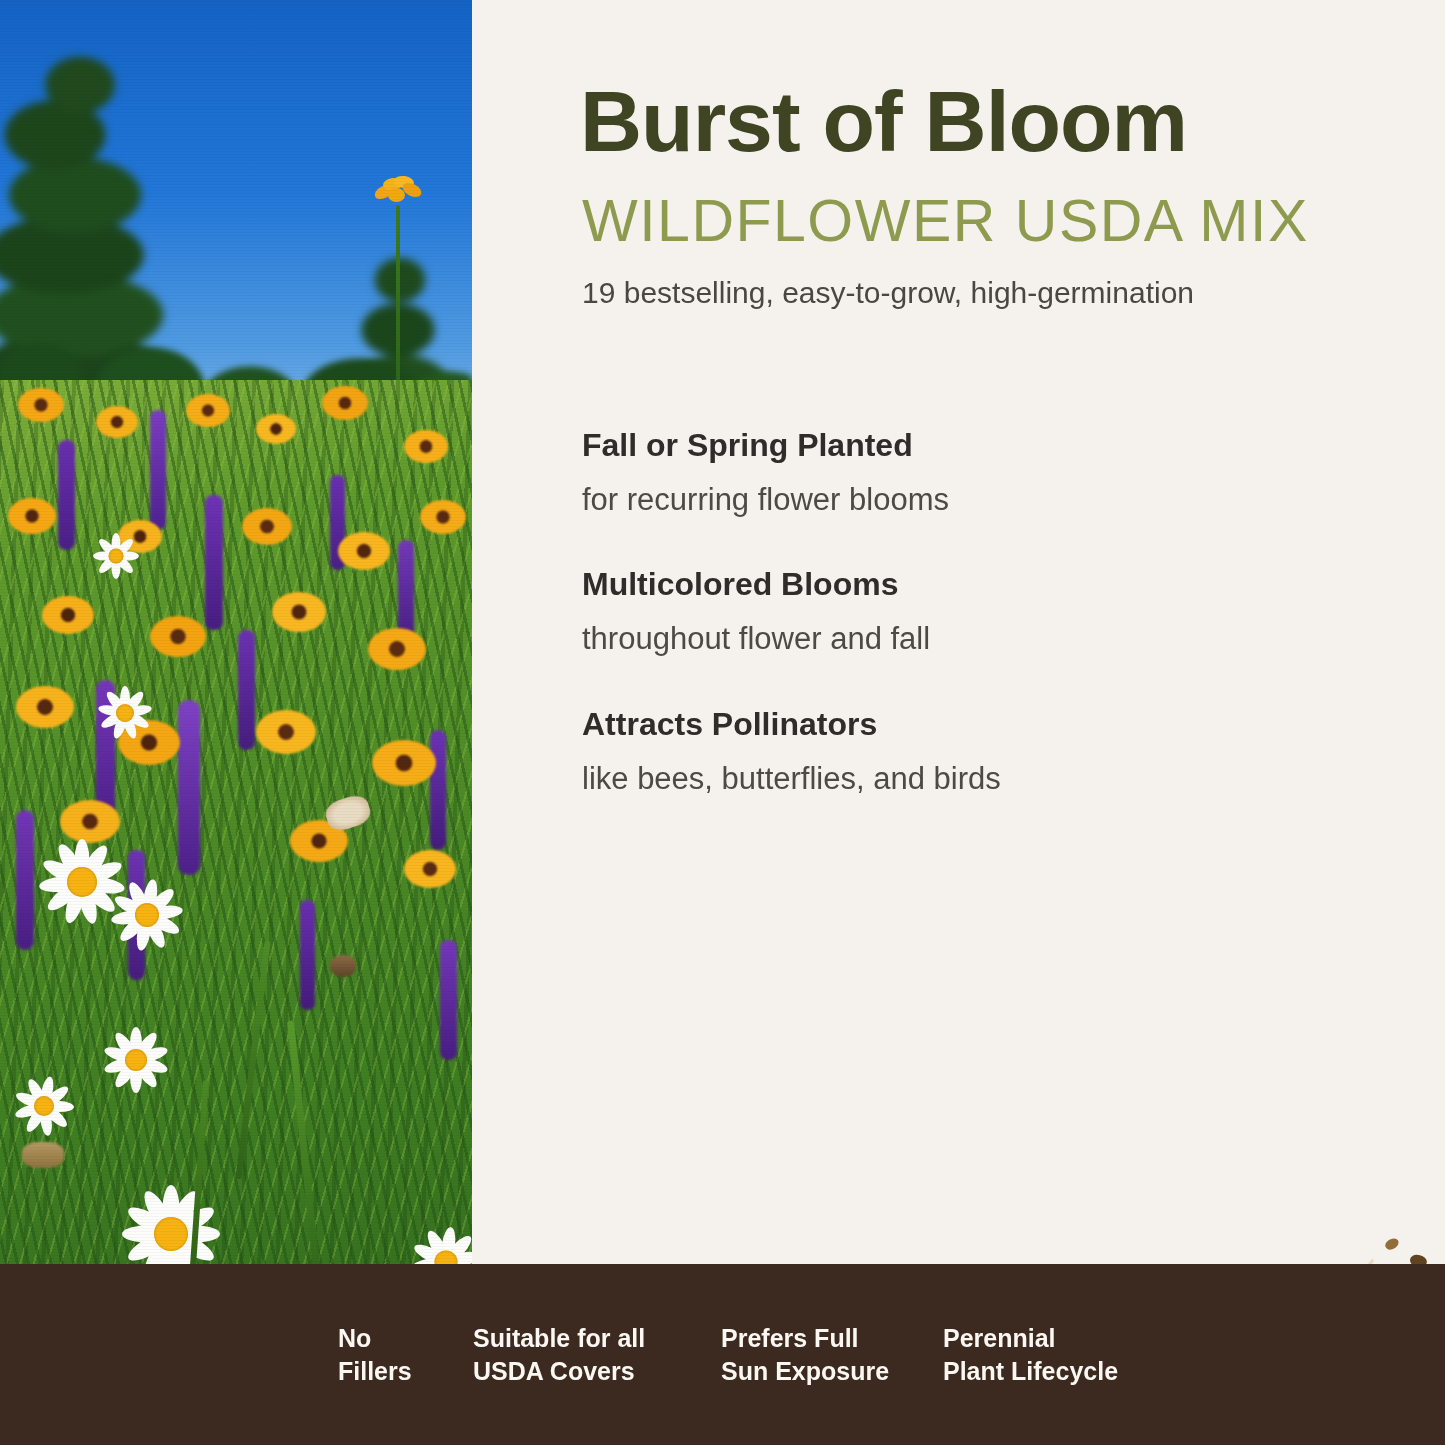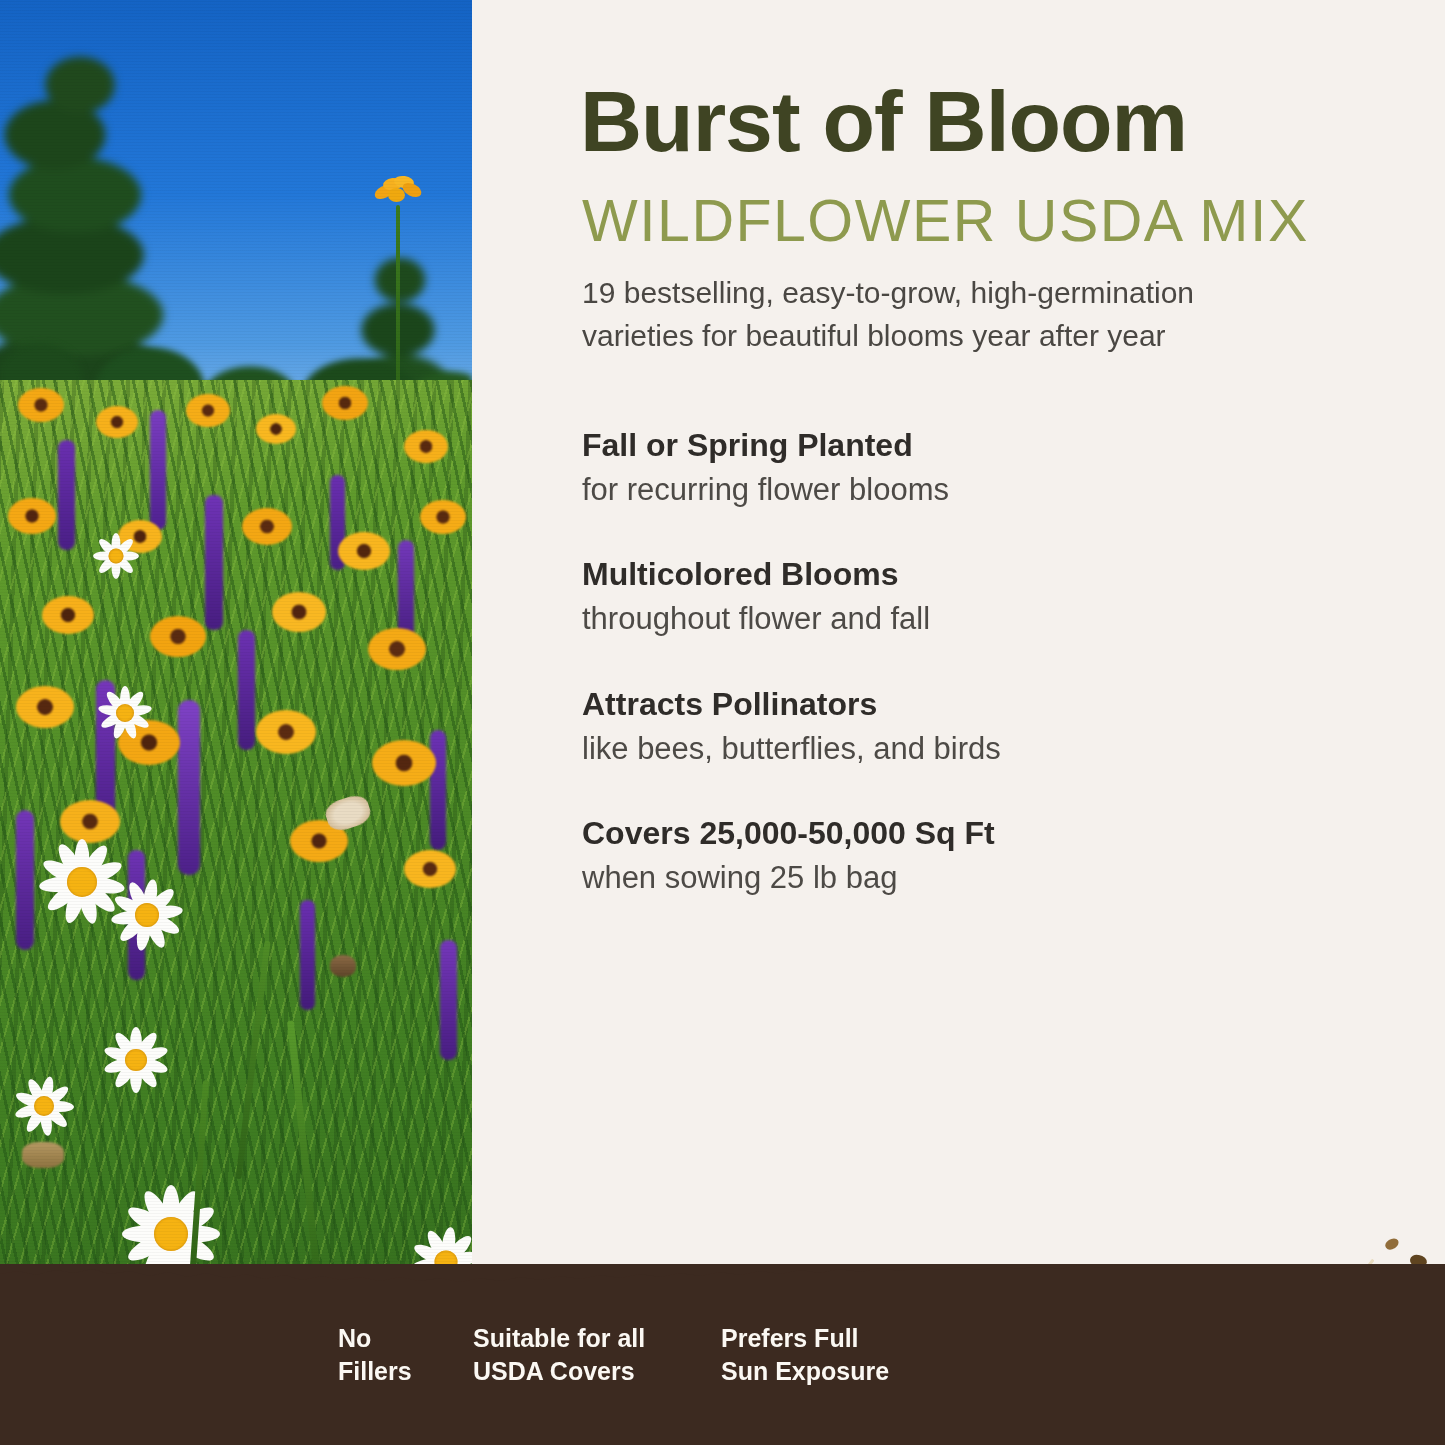--- a/index.html
+++ b/index.html
@@ -81,21 +81,21 @@
     position:absolute;left:110px;top:192px;width:850px;
     font-size:59px;font-weight:400;color:#8e9a4e;letter-spacing:1.5px;line-height:1;
   }
   .lede{
     position:absolute;left:110px;top:272px;width:760px;
     font-size:30px;font-weight:400;color:#4a4743;line-height:1.42;
   }
   .features{position:absolute;left:110px;top:425px;width:780px;}
   .feature{margin-bottom:44px;}
   .f-head{font-size:32px;font-weight:bold;color:#2f2c29;line-height:1.25;}
-  .f-sub{font-size:31px;font-weight:400;color:#4d4a46;line-height:1.3;margin-top:5px;}
+  .f-sub{font-size:31px;font-weight:400;color:#4d4a46;line-height:1.3;margin-top:15px;}
 
   
   .seedpile{
     position:absolute;right:0;bottom:0;width:300px;height:290px;overflow:hidden;
     pointer-events:none;
   }
   .seed{position:absolute;border-radius:45% 55% 50% 50%;}
   .awn{position:absolute;background:#e8dcc0;border-radius:1px;}
 
   
@@ -301,39 +301,34 @@
       </div>
     </div>
     <div class="photo-grain"></div>
   </div>
 
   <div class="content">
     <div class="title">Burst of Bloom</div>
     <div class="subtitle">WILDFLOWER USDA MIX</div>
     <div class="lede">
       <div>19 bestselling, easy-to-grow, high-germination</div>
-      <div>varieties for beautiful blooms year after year</div>
     </div>
 
     <div class="features">
       <div class="feature">
         <div class="f-head">Fall or Spring Planted</div>
         <div class="f-sub">for recurring flower blooms</div>
       </div>
       <div class="feature">
         <div class="f-head">Multicolored Blooms</div>
         <div class="f-sub">throughout flower and fall</div>
       </div>
       <div class="feature">
         <div class="f-head">Attracts Pollinators</div>
         <div class="f-sub">like bees, butterflies, and birds</div>
-      </div>
-      <div class="feature">
-        <div class="f-head">Covers 25,000-50,000 Sq Ft</div>
-        <div class="f-sub">when sowing 25 lb bag</div>
       </div>
     </div>
   </div>
 
   <div class="seedpile">
     <div style="position:absolute;right:-10px;bottom:0;width:320px;height:250px;
                 background:radial-gradient(ellipse 230px 150px at 78% 100%,#6b5330 0 40%,#4a3a22 62%,transparent 72%);
                 filter:blur(1px);"></div>
     <div class="seed" style="right:30px;bottom:140px;width:16px;height:11px;background:#6d4a22;transform:rotate(20deg);"></div>
     <div class="seed" style="right:58px;bottom:158px;width:14px;height:10px;background:#8a6533;transform:rotate(-14deg);"></div>
@@ -389,15 +384,19 @@
       <div>Fillers</div>
     </div>
     <div class="badge b2">
       <div>Suitable for all</div>
       <div>USDA Covers</div>
     </div>
     <div class="badge b3">
       <div>Prefers Full</div>
       <div>Sun Exposure</div>
     </div>
+    <div class="badge b4">
+      <div>Perennial</div>
+      <div>Plant Lifecycle</div>
+    </div>
   </div>
 
 </div>
 
 </body></html>

